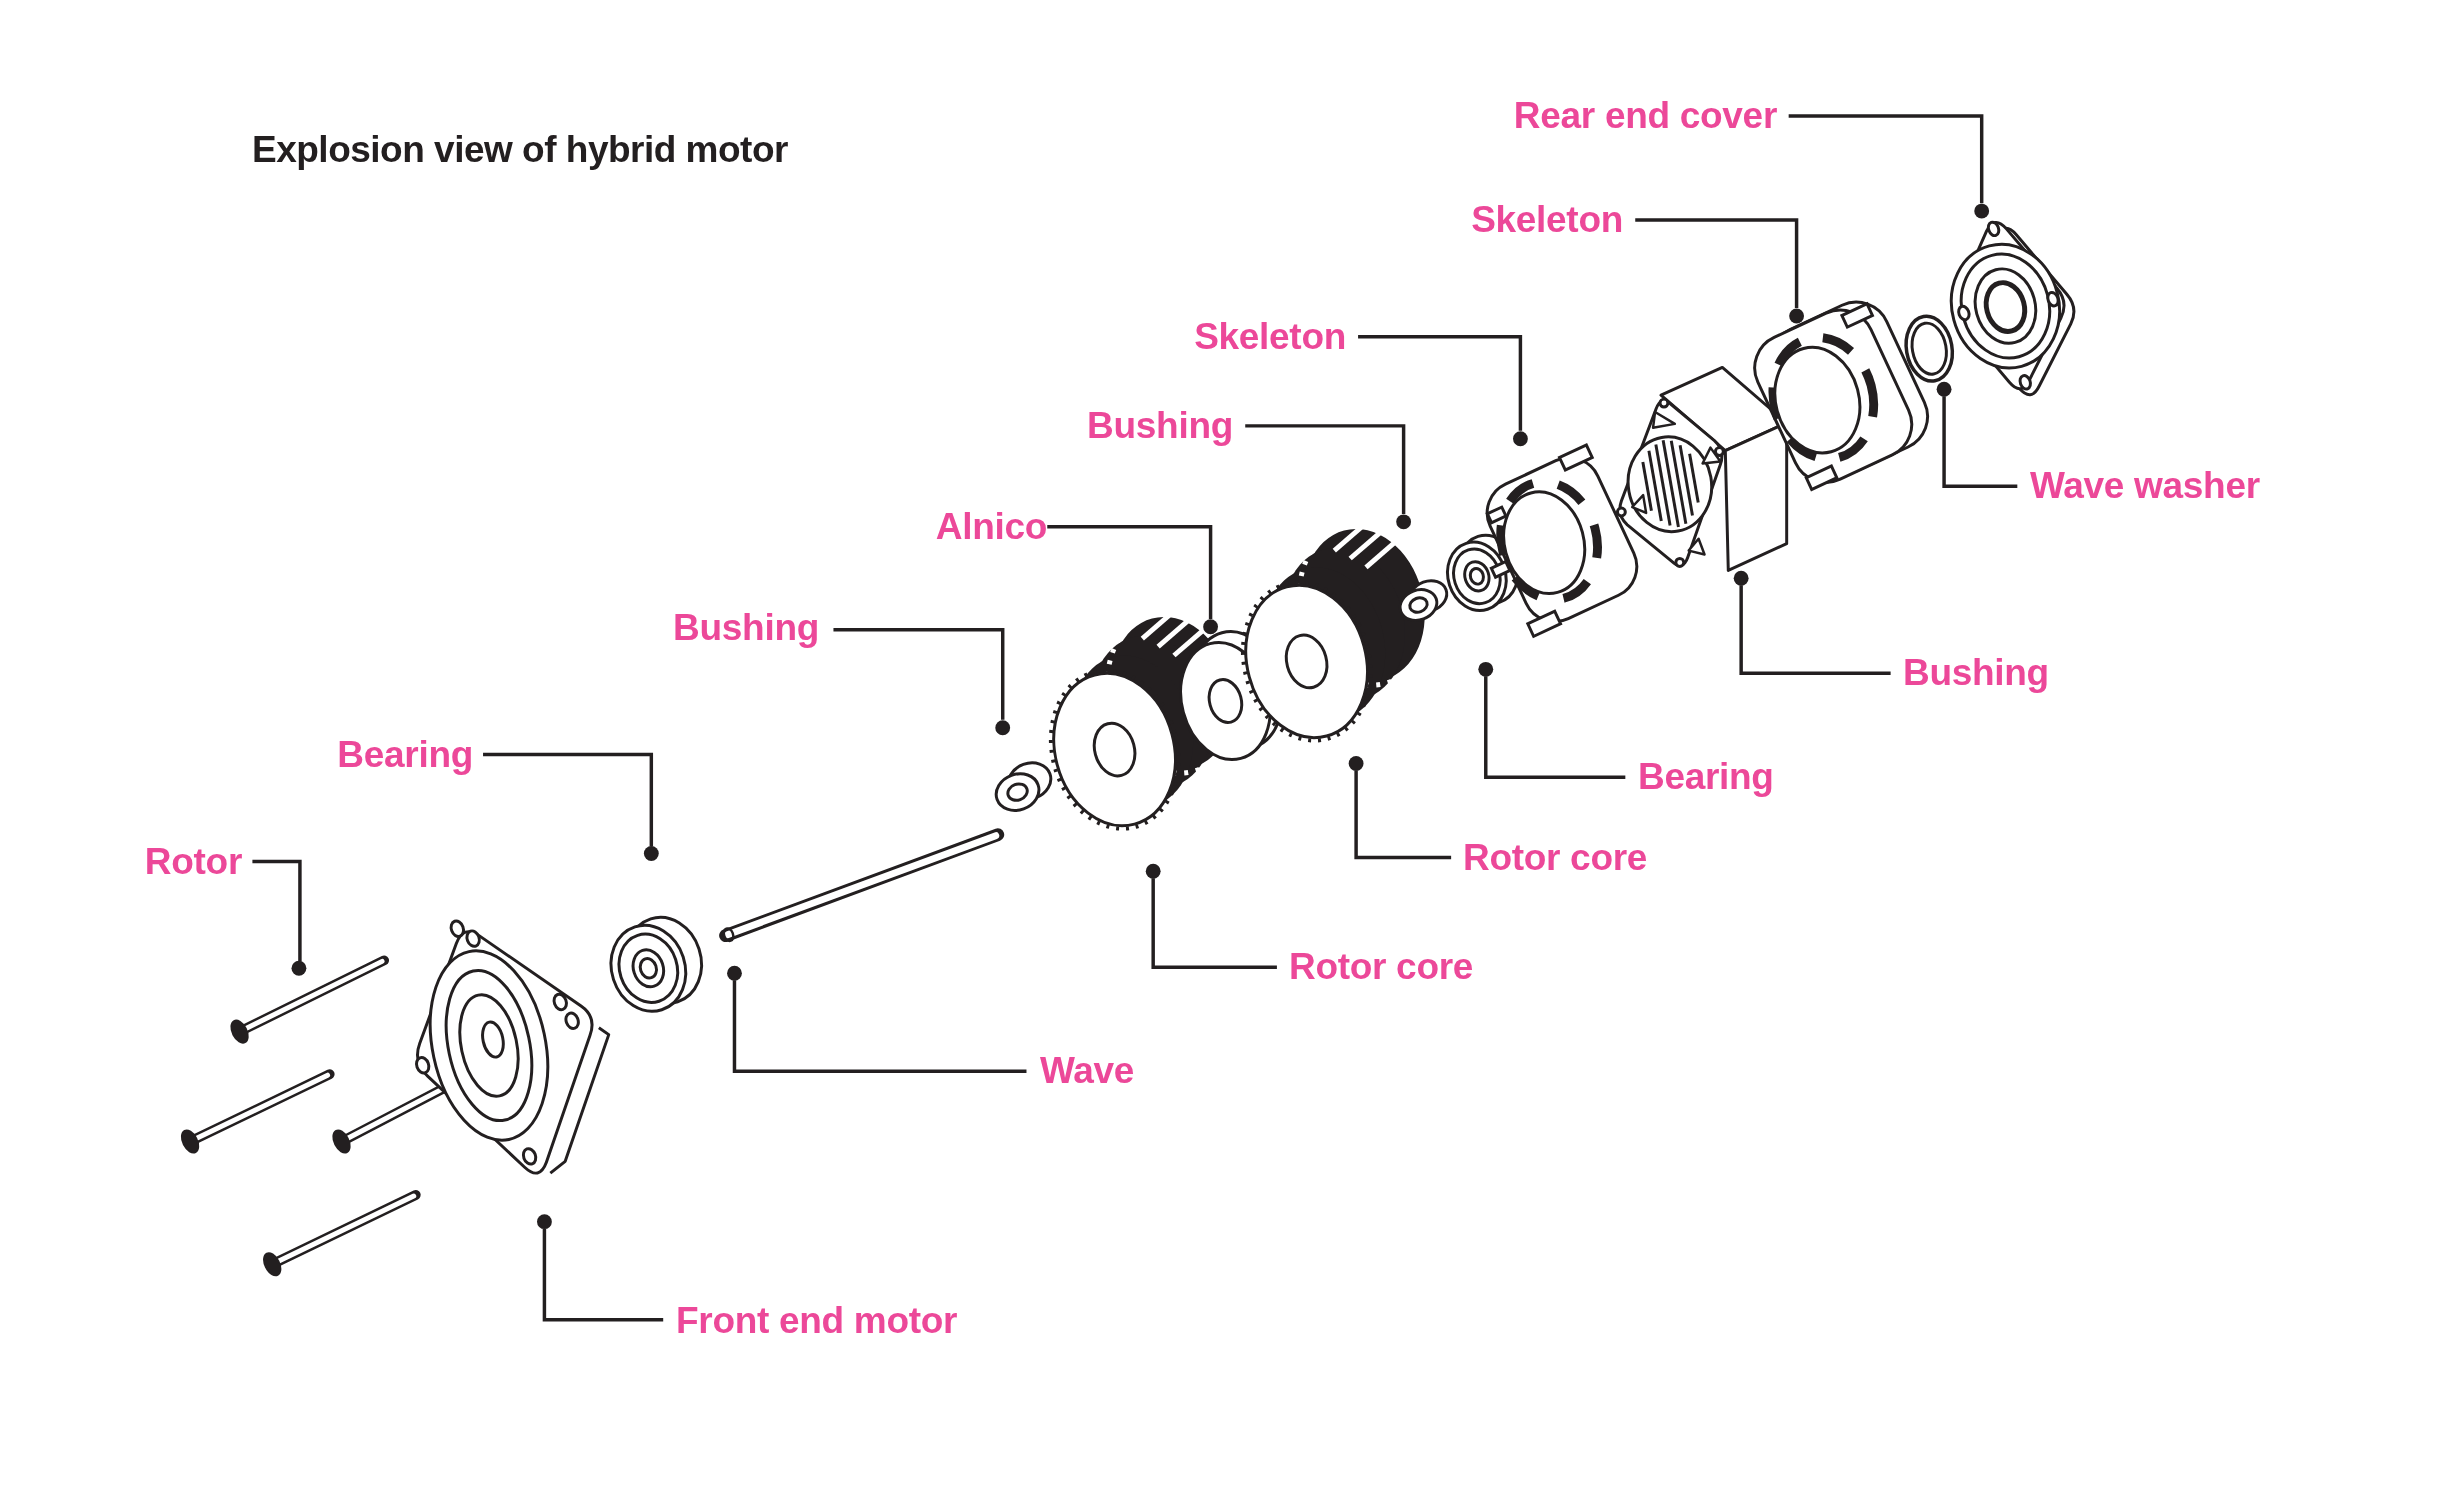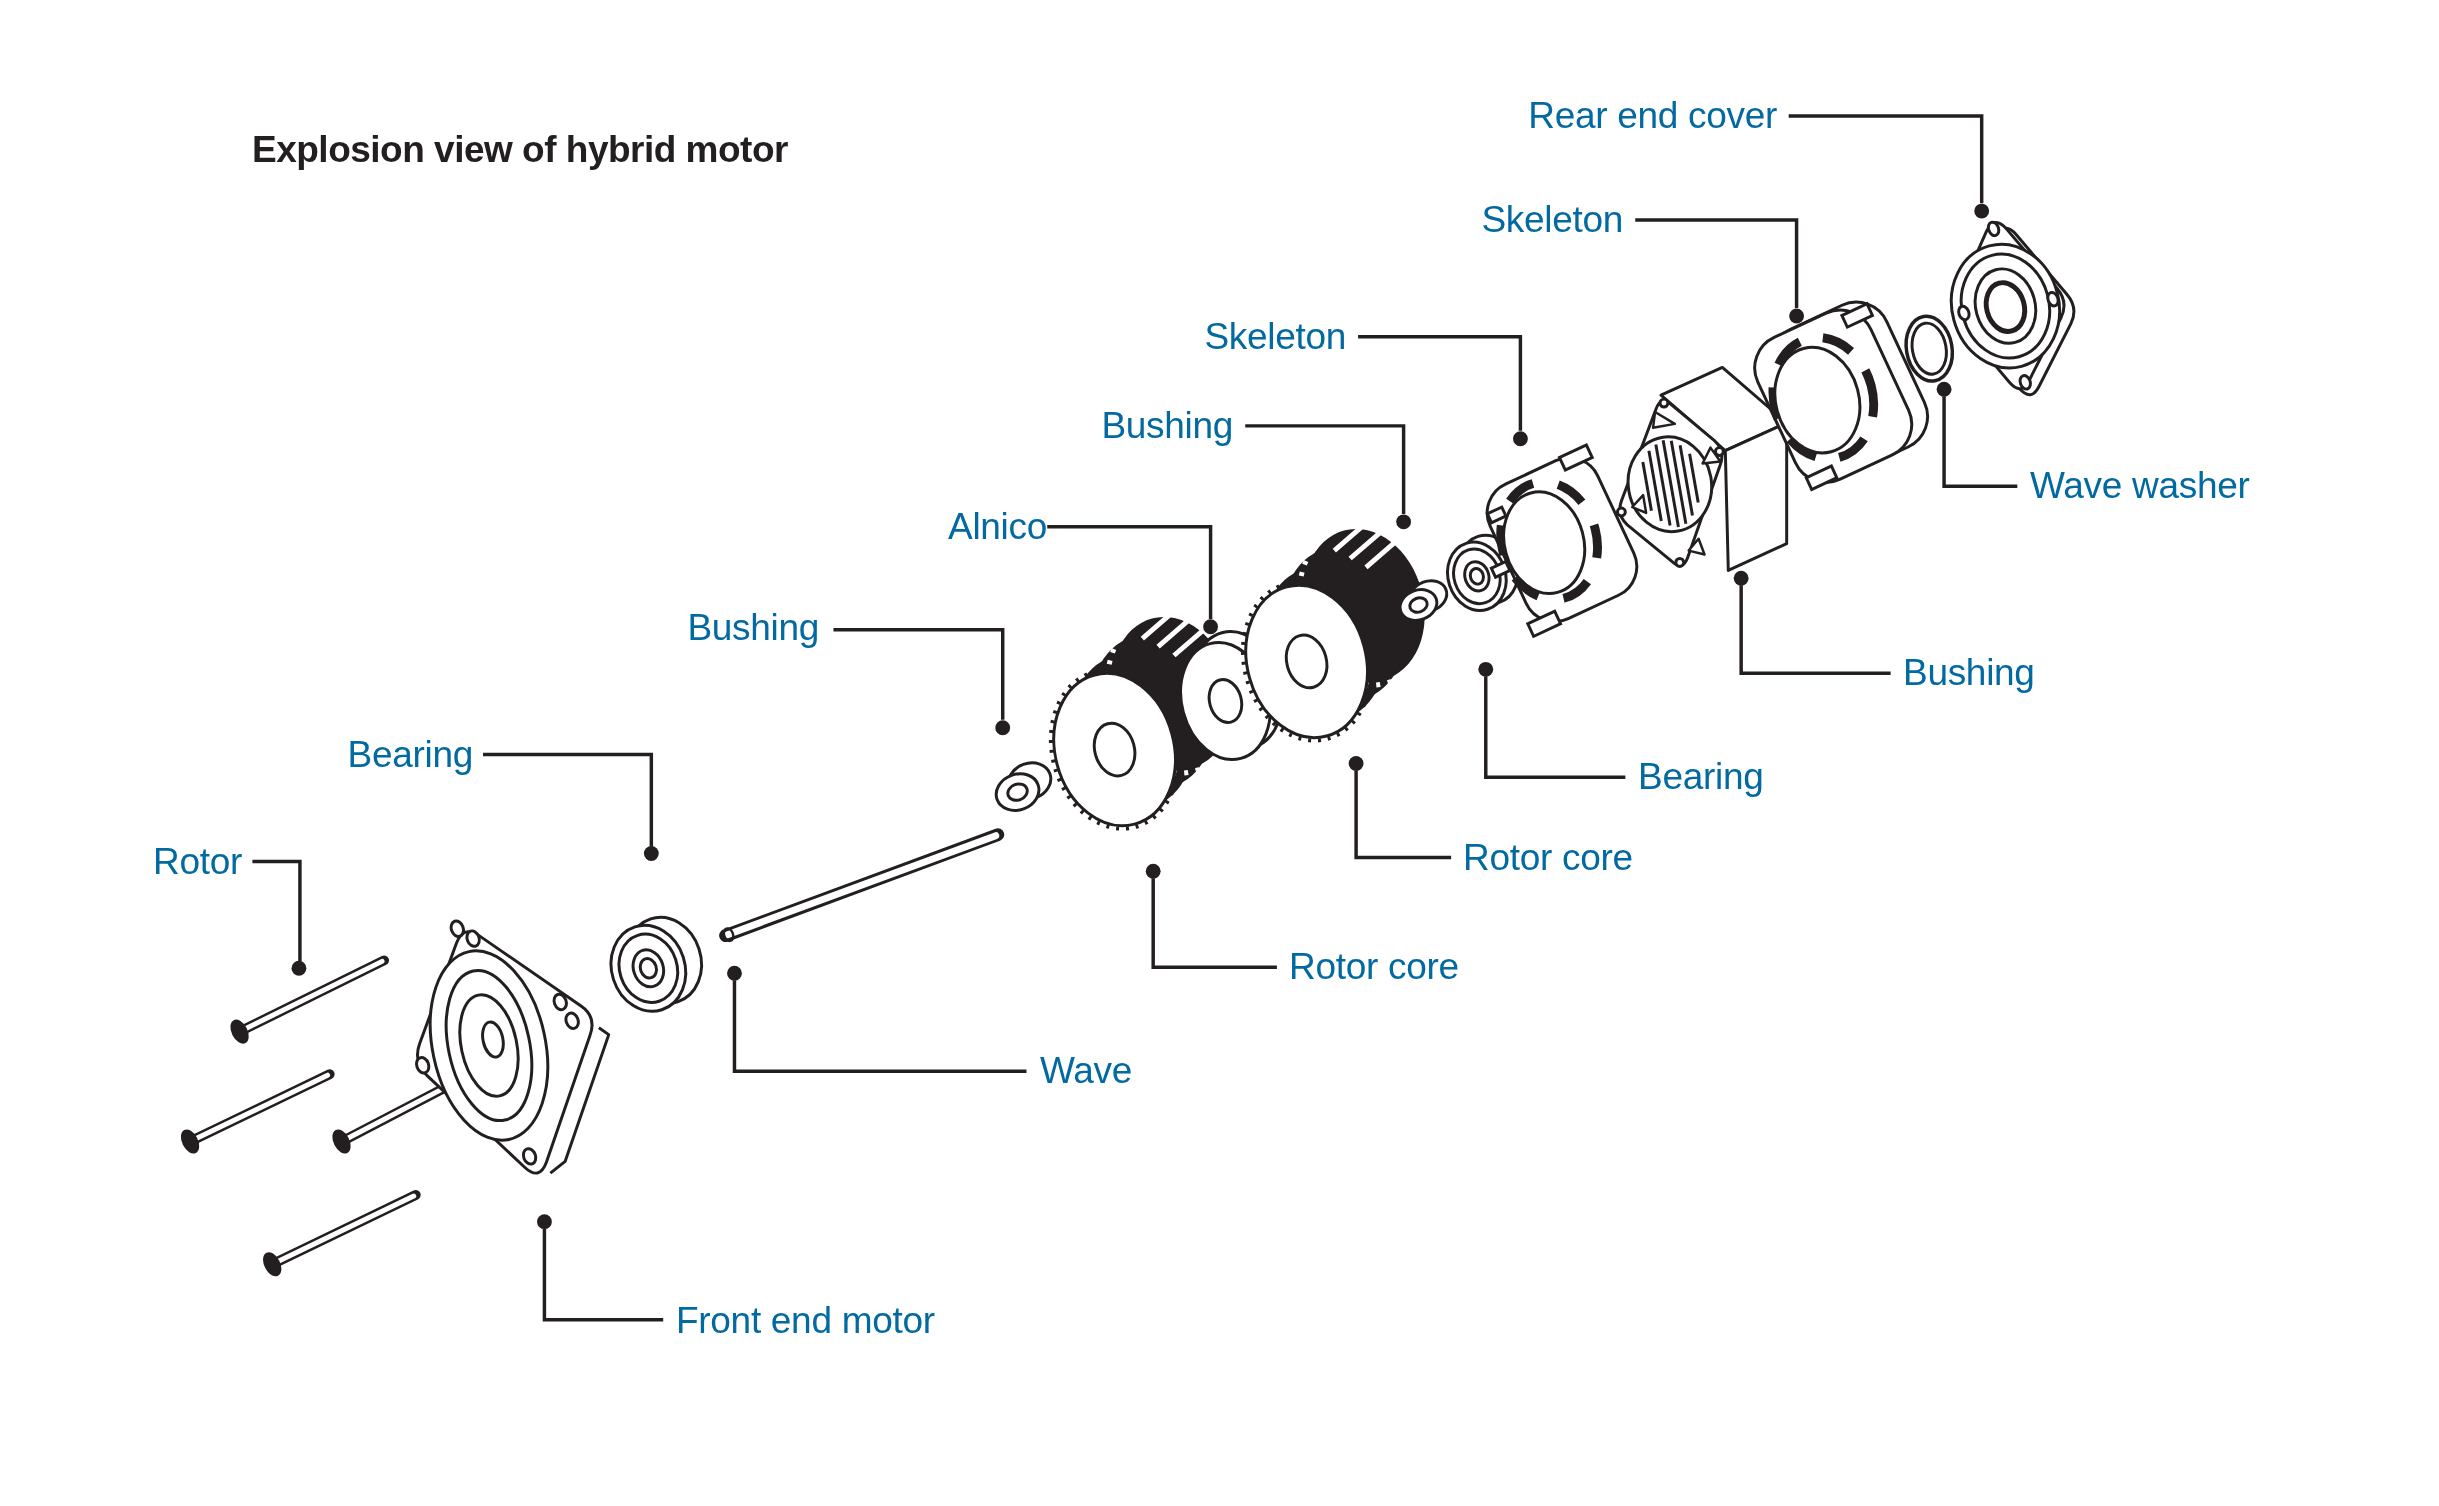--- a/index.html
+++ b/index.html
@@ -9,24 +9,24 @@
     background:#ffffff;
     font-family:"Liberation Sans", sans-serif;
     color:#231f20;
     overflow:hidden;
   }
   .diagram-svg{position:absolute;left:0;top:0;}
   .lbl{
     position:absolute;
     white-space:nowrap;
     font-size:37px;
-    font-weight:400;
+    font-weight:700;
     line-height:38px;
     letter-spacing:-0.3px;
-    color:#0369a1;
+    color:#ec4899;
   }
   .lbl.r{text-align:right;}
   .title-en{
     position:absolute;left:252px;top:123px;
     font-size:37px;font-weight:700;letter-spacing:-0.5px;line-height:53px;
   }
   .title-zh{
     position:absolute;left:339px;top:192px;
     font-size:44px;font-weight:700;letter-spacing:3px;line-height:51px;
   }

